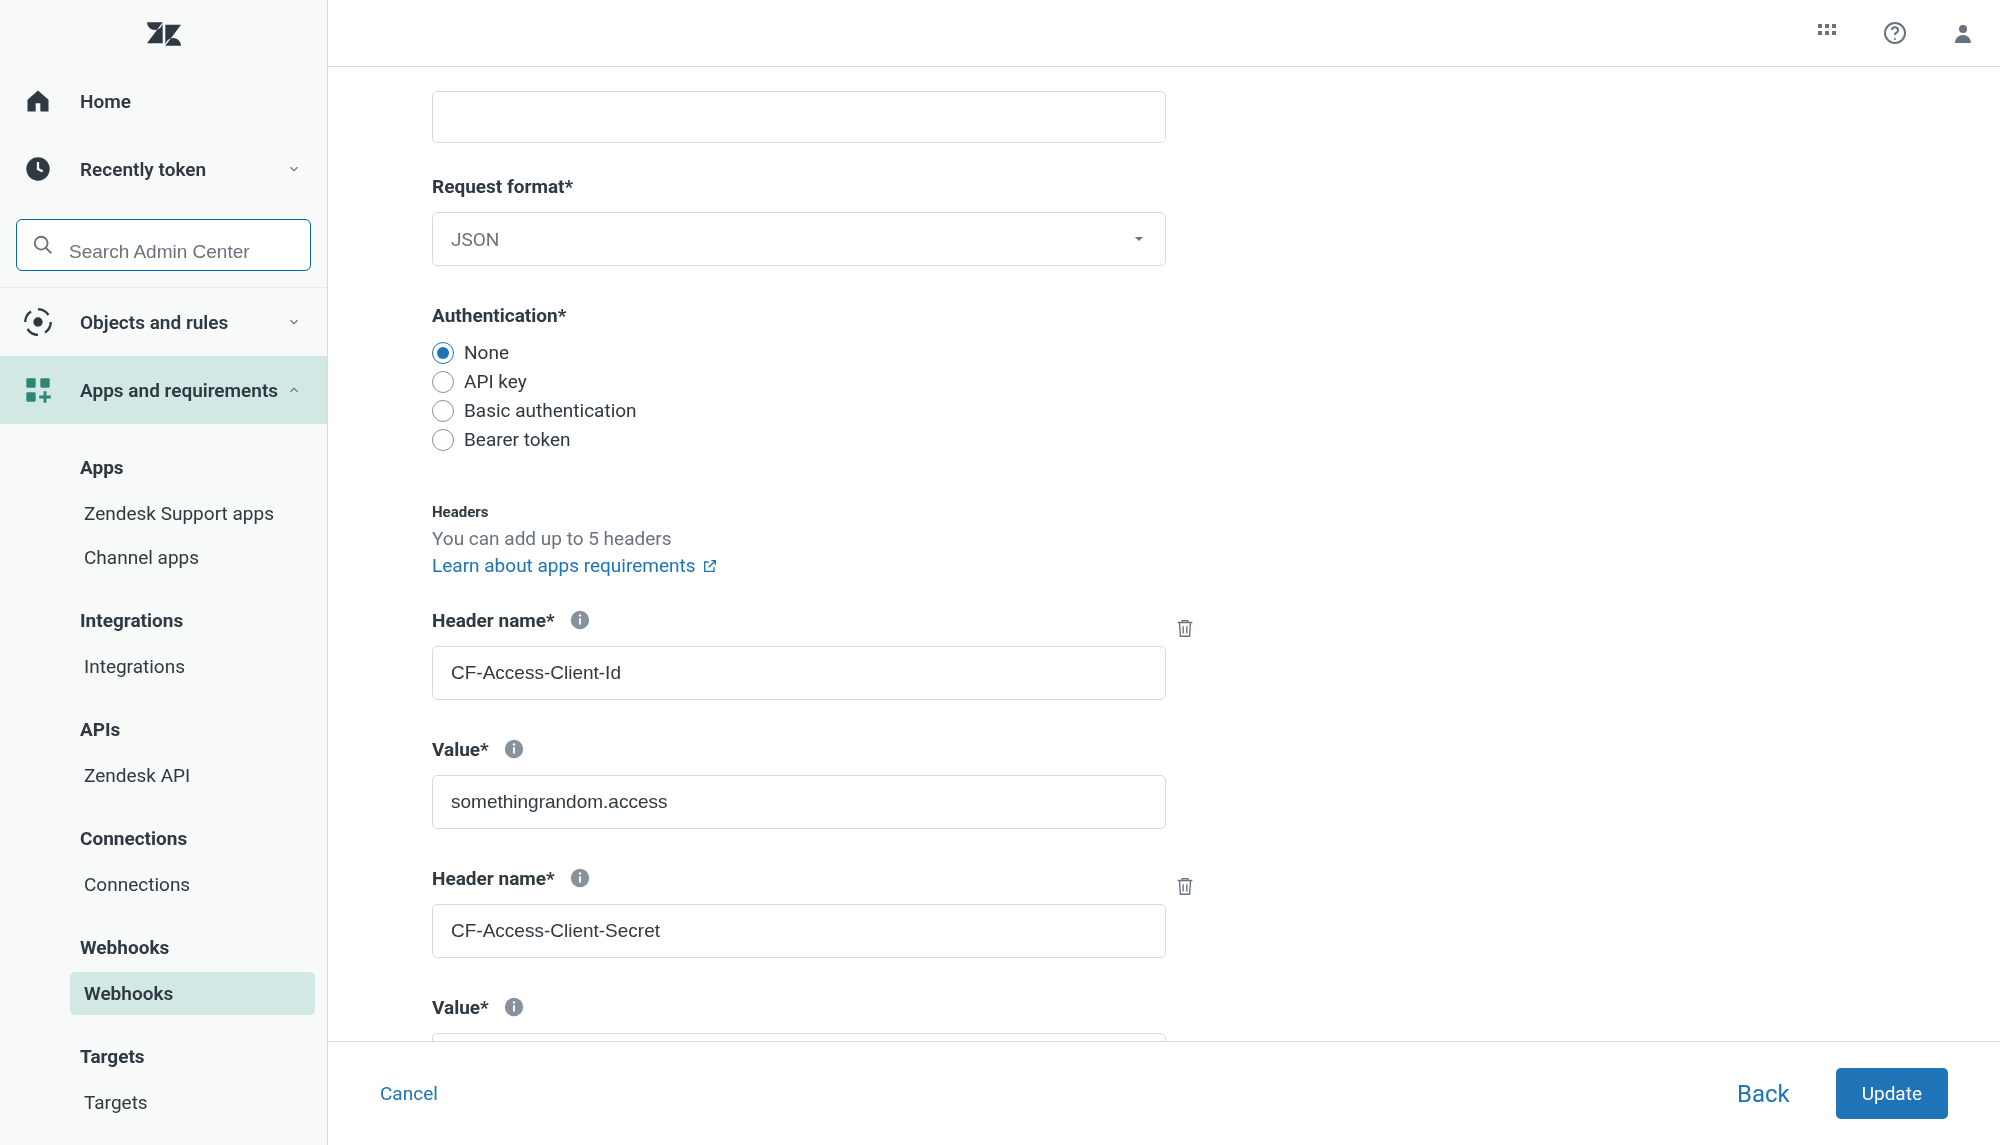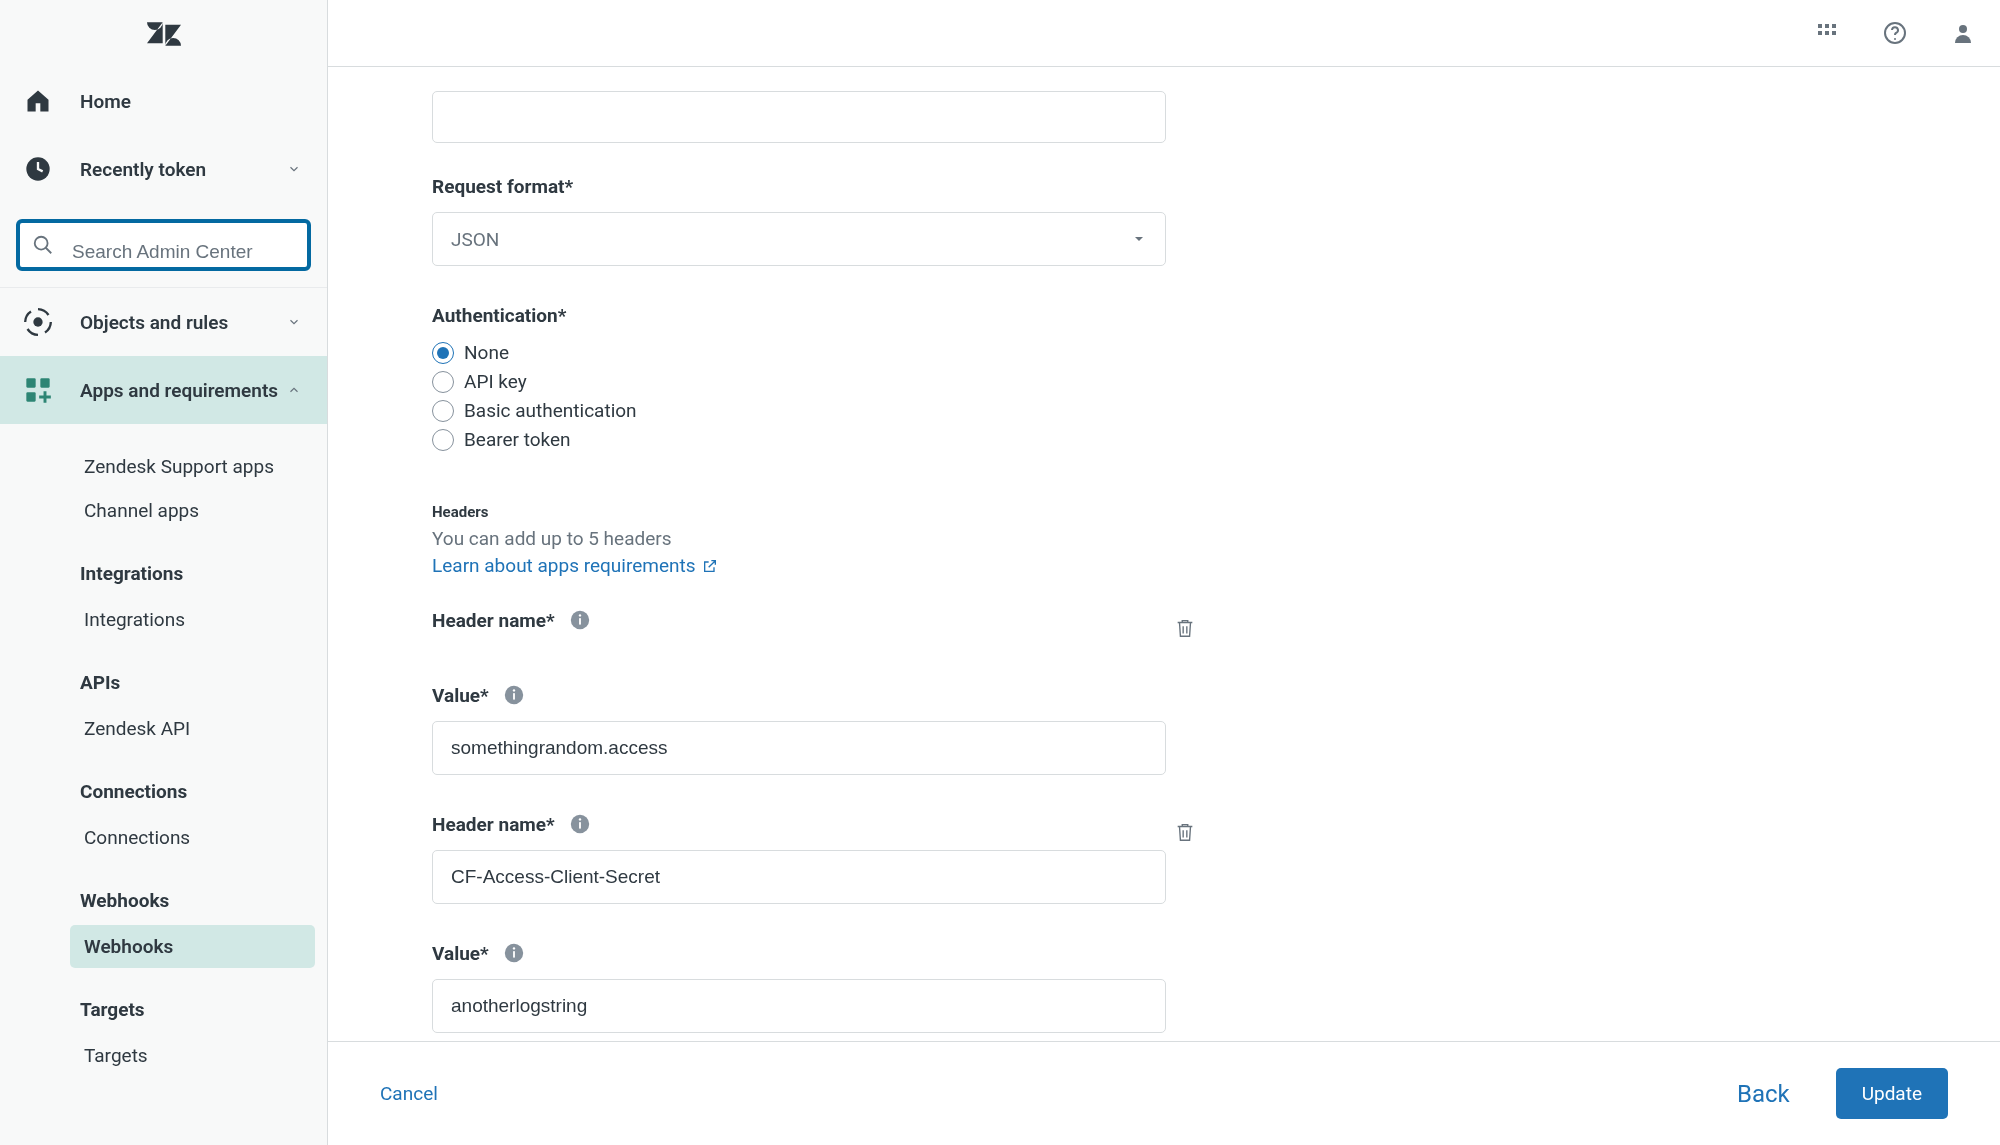--- a/index.html
+++ b/index.html
@@ -12,21 +12,21 @@
   .logo-box svg { width: 34px; height: 34px; fill: #2f3941; }
   .nav-item { display: flex; align-items: center; height: 68px; padding: 0 26px 0 24px; cursor: pointer; }
   .nav-item .icon { width: 28px; height: 28px; margin-right: 28px; display: flex; align-items: center; justify-content: center; }
   .nav-item .icon svg { width: 28px; height: 28px; fill: #2f3941; }
   .nav-item .label { flex: 1; font-size: 19px; font-weight: 600; }
   .nav-item .chev { width: 14px; height: 14px; }
   .nav-item.selected { background: #d1e8e5; }
   .nav-item.selected .icon svg { fill: #2d8574; }
   .search-wrap { padding: 16px; border-bottom: 1px solid #e9ebed; }
   .search-box { position: relative; }
-  .search-box input { width: 100%; height: 52px; border: 4px solid #0369a1; border-radius: 6px; padding: 13px 16px 0 52px; font-size: 19px; background: #fff; color: #2f3941; }
+  .search-box input { width: 100%; height: 52px; border: 1px solid #0369a1; border-radius: 6px; padding: 13px 16px 0 52px; font-size: 19px; background: #fff; color: #2f3941; }
   .search-box input::placeholder { color: #68737d; }
   .search-box .sicon { position: absolute; left: 16px; top: 50%; transform: translateY(-50%); width: 22px; height: 22px; }
   .search-box .sicon svg { width: 22px; height: 22px; fill: none; stroke: #68737d; stroke-width: 2; }
 
   .subnav { padding: 20px 0 8px 0; }
   .group-title { padding: 12px 24px 12px 80px; font-size: 19px; font-weight: 700; color: #2f3941; }
   .sub-item { margin: 1px 12px 0 70px; padding: 10px 14px; font-size: 19px; color: #2f3941; border-radius: 5px; cursor: pointer; }
   .sub-item.active { background: #d1e8e5; font-weight: 600; }
 
   
@@ -145,20 +145,21 @@
     </span>
     <span class="label">Apps and requirements</span>
     <span class="chev">
       <svg viewBox="0 0 24 24">
           <path d="M6 15 L12 9 L18 15" fill="none" stroke="#68737d" stroke-width="2"></path>
         </svg>
     </span>
   </div>
 
   <div class="subnav">
+    <div class="group-title">Apps</div>
     <div class="sub-item">Zendesk Support apps</div>
     <div class="sub-item">Channel apps</div>
 
     <div class="group-title" style="margin-top:18px">Integrations</div>
     <div class="sub-item">Integrations</div>
 
     <div class="group-title" style="margin-top:18px">APIs</div>
     <div class="sub-item">Zendesk API</div>
 
     <div class="group-title" style="margin-top:18px">Connections</div>
@@ -253,20 +254,21 @@
                 </svg>
               </span>
           </div>
         </div>
         <span class="trash" style="margin-left:auto; margin-right:36px">
           <svg viewBox="0 0 24 24">
               <path d="M4 6 H20 M9 6 V4 H15 V6 M6 6 L7 21 H17 L18 6 M10 10 V18 M14 10 V18"></path>
             </svg>
         </span>
       </div>
+      <input class="text-input" value="CF-Access-Client-Id" style="">
 
       <div class="field-label">
         <span>Value*</span>
         <span class="info">
             <svg viewBox="0 0 24 24">
               <circle cx="12" cy="12" r="10"></circle>
               <rect x="11" y="10" width="2" height="7" fill="#fff"></rect>
               <circle cx="12" cy="7" r="1.3" fill="#fff"></circle>
             </svg>
           </span>

